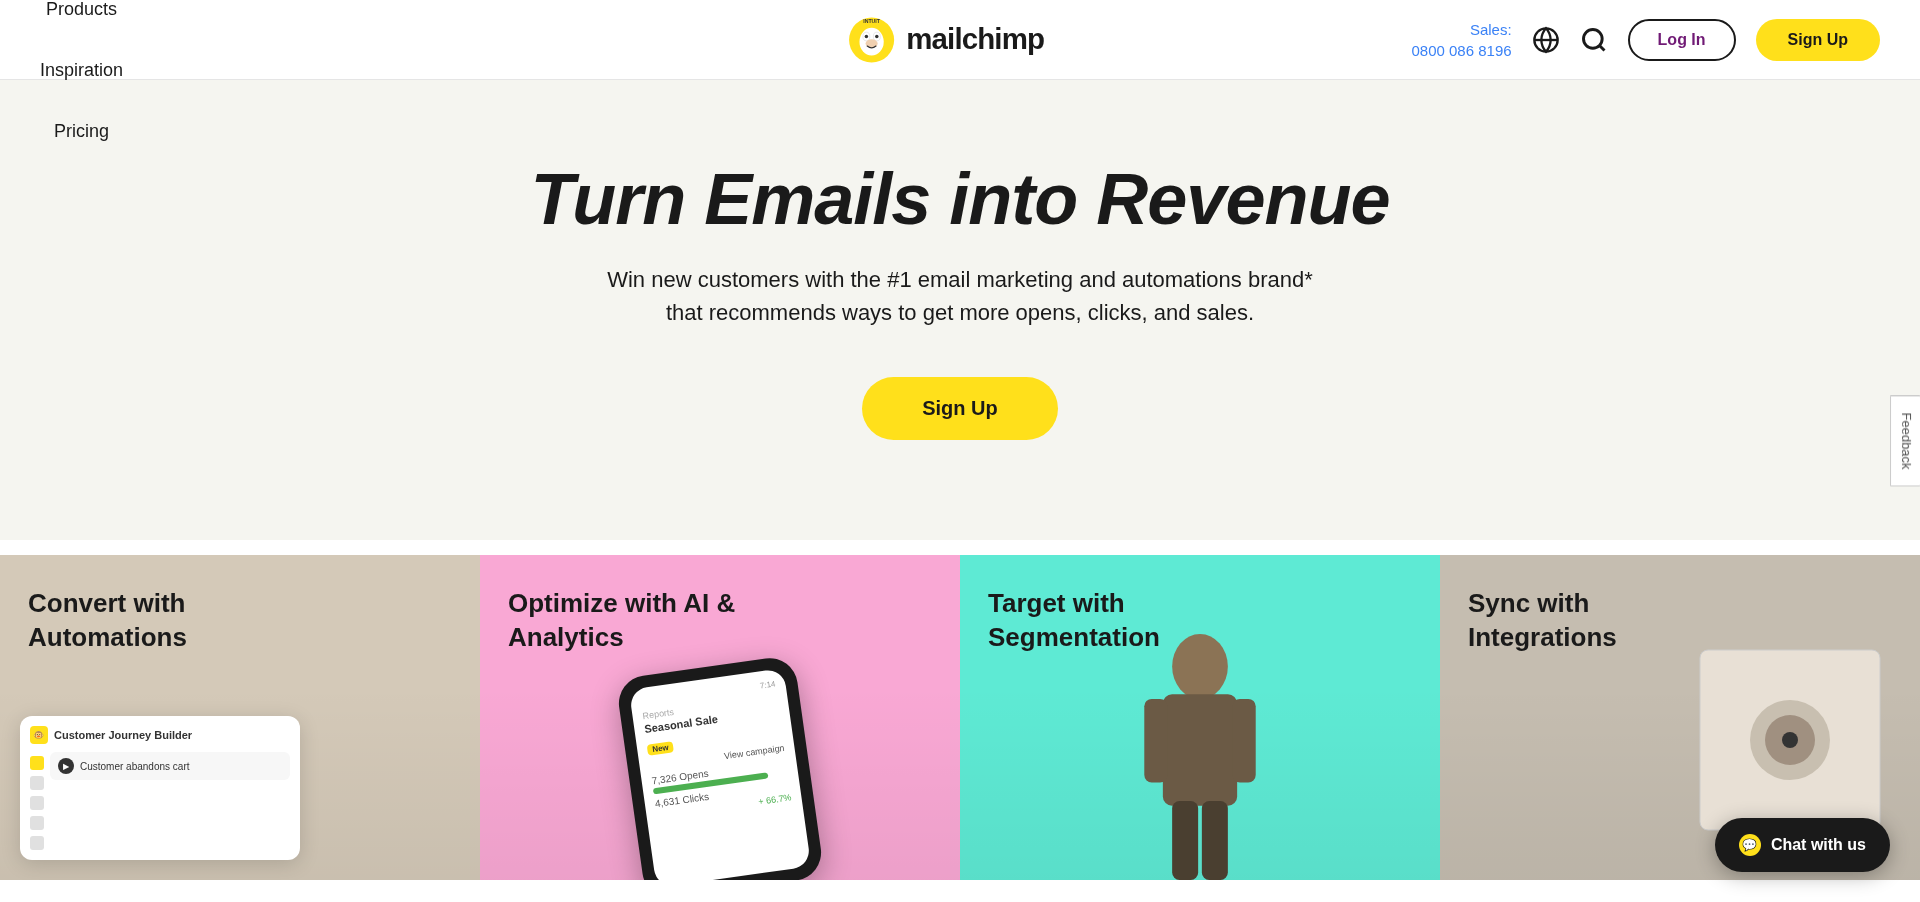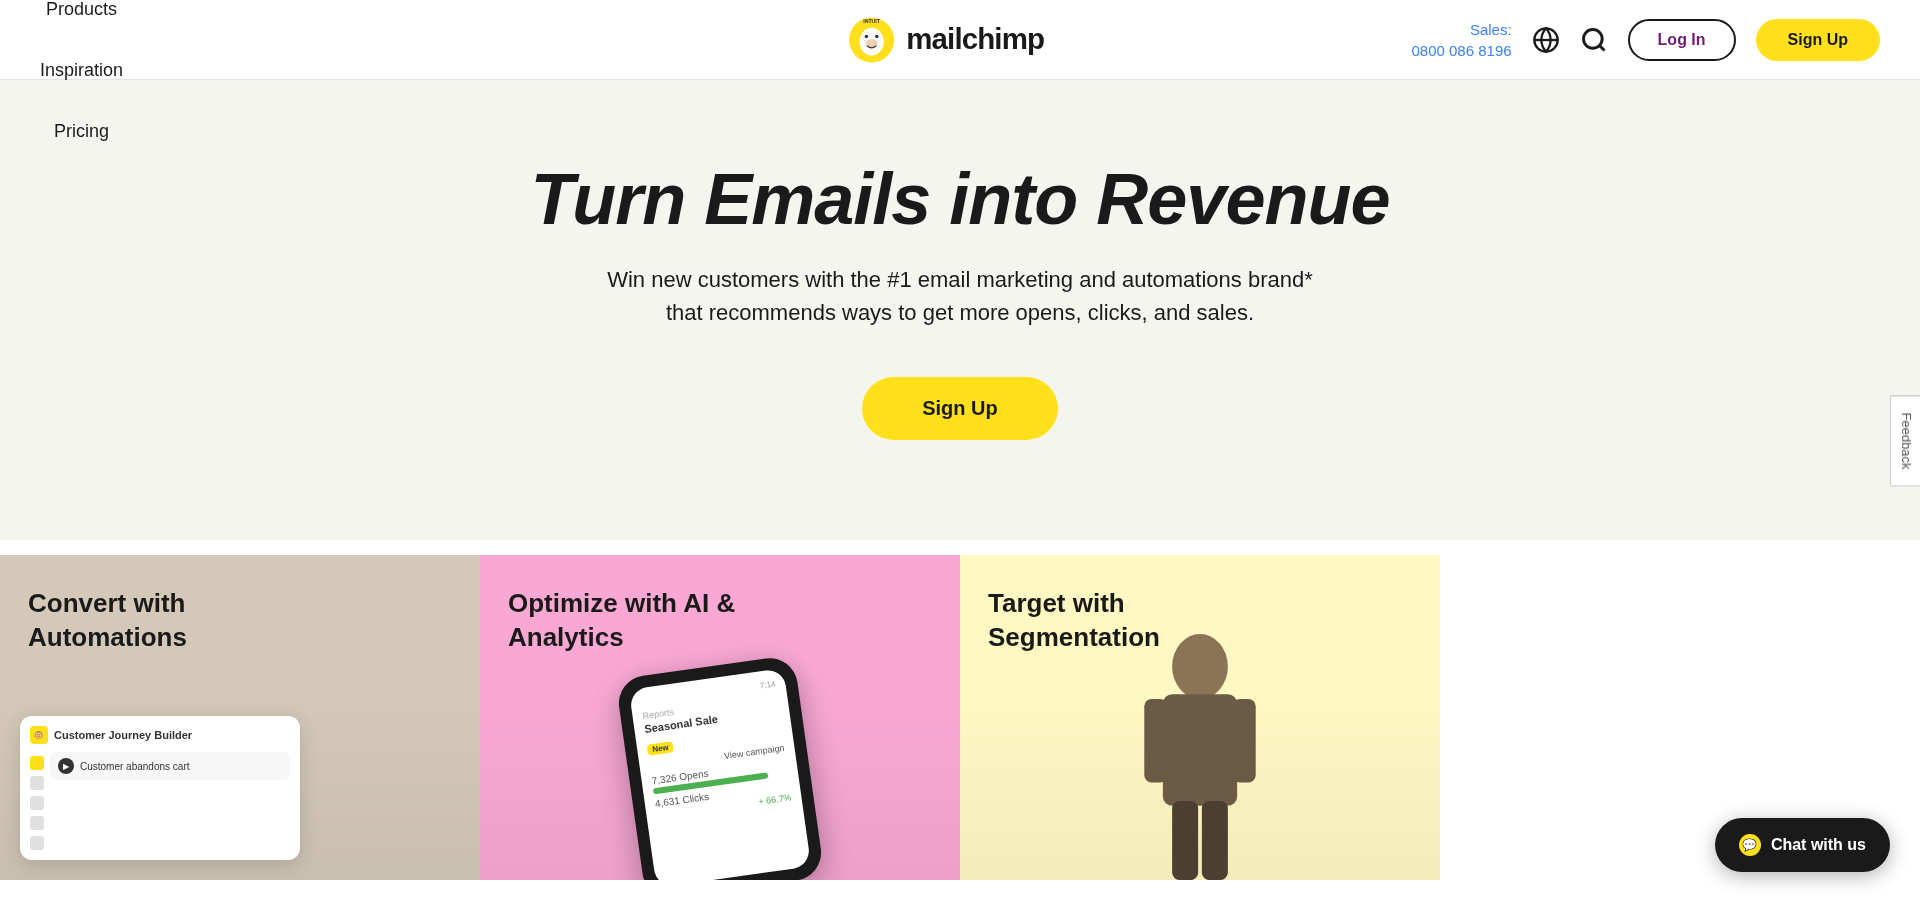--- a/index.html
+++ b/index.html
@@ -158,21 +158,21 @@
     }
 
     
     .feature-card:nth-child(1) {
       background: #d4c9b8;
     }
     .feature-card:nth-child(2) {
       background: #f9a8d4;
     }
     .feature-card:nth-child(3) {
-      background: #fef9c3;
+      background: #5eead4;
     }
     .feature-card:nth-child(4) {
       background: #c5bdb0;
     }
 
     
     .app-mockup {
       background: #fff;
       border-radius: 12px;
       padding: 10px;
@@ -436,18 +436,35 @@
           <rect x="50" y="80" width="80" height="120" rx="10" fill="#6b5a45"></rect>
           <rect x="30" y="85" width="25" height="90" rx="8" fill="#6b5a45"></rect>
           <rect x="125" y="85" width="25" height="90" rx="8" fill="#6b5a45"></rect>
           <rect x="60" y="195" width="28" height="85" rx="8" fill="#4a3f30"></rect>
           <rect x="92" y="195" width="28" height="85" rx="8" fill="#4a3f30"></rect>
         </svg>
       </div>
     </div>
   </div>
 
+  <div class="feature-card">
+    <div class="card-bg-shape"></div>
+    <div class="feature-card-inner">
+      <h3 class="feature-title">Sync with Integrations</h3>
+
+      <div style="position:absolute;bottom:0;right:0;width:260px;height:250px;overflow:hidden;">
+        <svg viewBox="0 0 260 250" style="width:100%;height:100%;" xmlns="http://www.w3.org/2000/svg">
+
+          <rect x="40" y="20" width="180" height="180" rx="8" fill="#e8e0d5" stroke="#ccc" stroke-width="1"></rect>
+          <circle cx="130" cy="110" rx="50" ry="50" fill="#d0c8bc"></circle>
+          <circle cx="130" cy="110" r="40" fill="#c8bfb0"></circle>
+          <circle cx="130" cy="110" r="25" fill="#a09080"></circle>
+          <circle cx="130" cy="110" r="8" fill="#333"></circle>
+        </svg>
+      </div>
+    </div>
+  </div>
 </section>
 
 <div class="chat-button">
   <div class="chat-bubble-icon">💬</div>
   <span>Chat with us</span>
 </div>
 
 </body></html>

